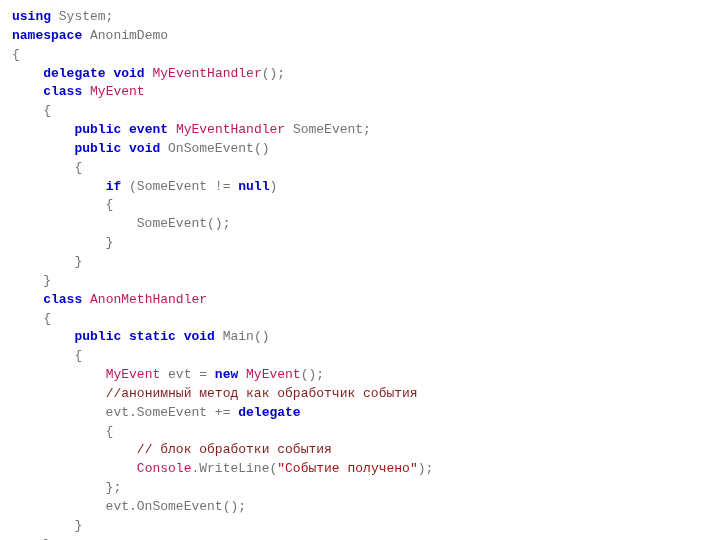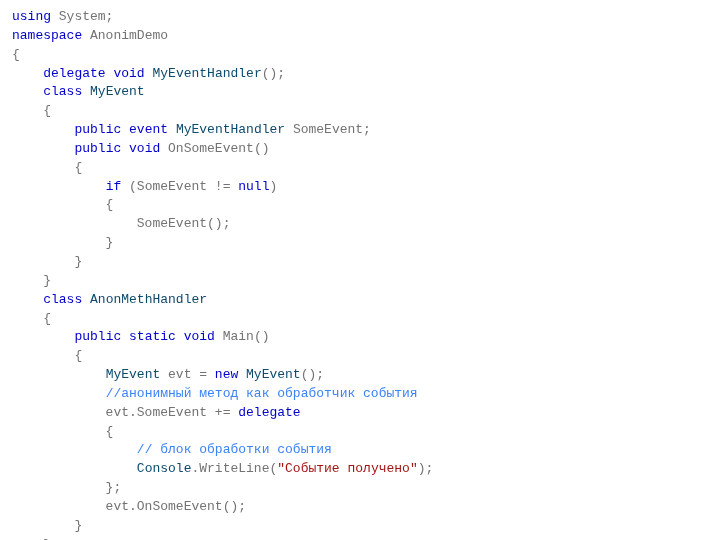--- a/index.html
+++ b/index.html
@@ -10,22 +10,22 @@
     font-size: 13px;
     line-height: 1.45;
     color: #000000;
     width: 720px;
     height: 540px;
     box-sizing: border-box;
   }
   .code {
     white-space: pre;
   }
-  .kw { color: #0000cc; font-weight: normal; }
-  .typ { color: #0c4a6e; }
-  .com { color: #3b82f6; text-align: center; }
+  .kw { color: #0000cc; font-weight: bold; }
+  .typ { color: #be185d; }
+  .com { color: #7f1d1d; text-align: center; }
   .str { color: #a31515; }
   .p { color: #737373; }
 </style>
 </head>
 <body>
 
 <div class="code" id="code-root"><div><span class="kw">using</span><span class="p"> System;</span></div><div><span class="kw">namespace</span><span class="p"> AnonimDemo</span></div><div><span class="p">{</span></div><div><span class="p">    </span><span class="kw">delegate</span><span class="p"> </span><span class="kw">void</span><span class="p"> </span><span class="typ">MyEventHandler</span><span class="p">();</span></div><div><span class="p">    </span><span class="kw">class</span><span class="p"> </span><span class="typ">MyEvent</span></div><div><span class="p">    {</span></div><div><span class="p">        </span><span class="kw">public</span><span class="p"> </span><span class="kw">event</span><span class="p"> </span><span class="typ">MyEventHandler</span><span class="p"> SomeEvent;</span></div><div><span class="p">        </span><span class="kw">public</span><span class="p"> </span><span class="kw">void</span><span class="p"> OnSomeEvent()</span></div><div><span class="p">        {</span></div><div><span class="p">            </span><span class="kw">if</span><span class="p"> (SomeEvent != </span><span class="kw">null</span><span class="p">)</span></div><div><span class="p">            {</span></div><div><span class="p">                SomeEvent();</span></div><div><span class="p">            }</span></div><div><span class="p">        }</span></div><div><span class="p">    }</span></div><div><span class="p">    </span><span class="kw">class</span><span class="p"> </span><span class="typ">AnonMethHandler</span></div><div><span class="p">    {</span></div><div><span class="p">        </span><span class="kw">public</span><span class="p"> </span><span class="kw">static</span><span class="p"> </span><span class="kw">void</span><span class="p"> Main()</span></div><div><span class="p">        {</span></div><div><span class="p">            </span><span class="typ">MyEvent</span><span class="p"> evt = </span><span class="kw">new</span><span class="p"> </span><span class="typ">MyEvent</span><span class="p">();</span></div><div><span class="p">            </span><span class="com">//анонимный метод как обработчик события</span></div><div><span class="p">            evt.SomeEvent += </span><span class="kw">delegate</span></div><div><span class="p">            {</span></div><div><span class="p">                </span><span class="com">// блок обработки события</span></div><div><span class="p">                </span><span class="typ">Console</span><span class="p">.WriteLine(</span><span class="str">"Событие получено"</span><span class="p">);</span></div><div><span class="p">            };</span></div><div><span class="p">            evt.OnSomeEvent();</span></div><div><span class="p">        }</span></div><div><span class="p">    }</span></div></div>
 
 </body></html>

